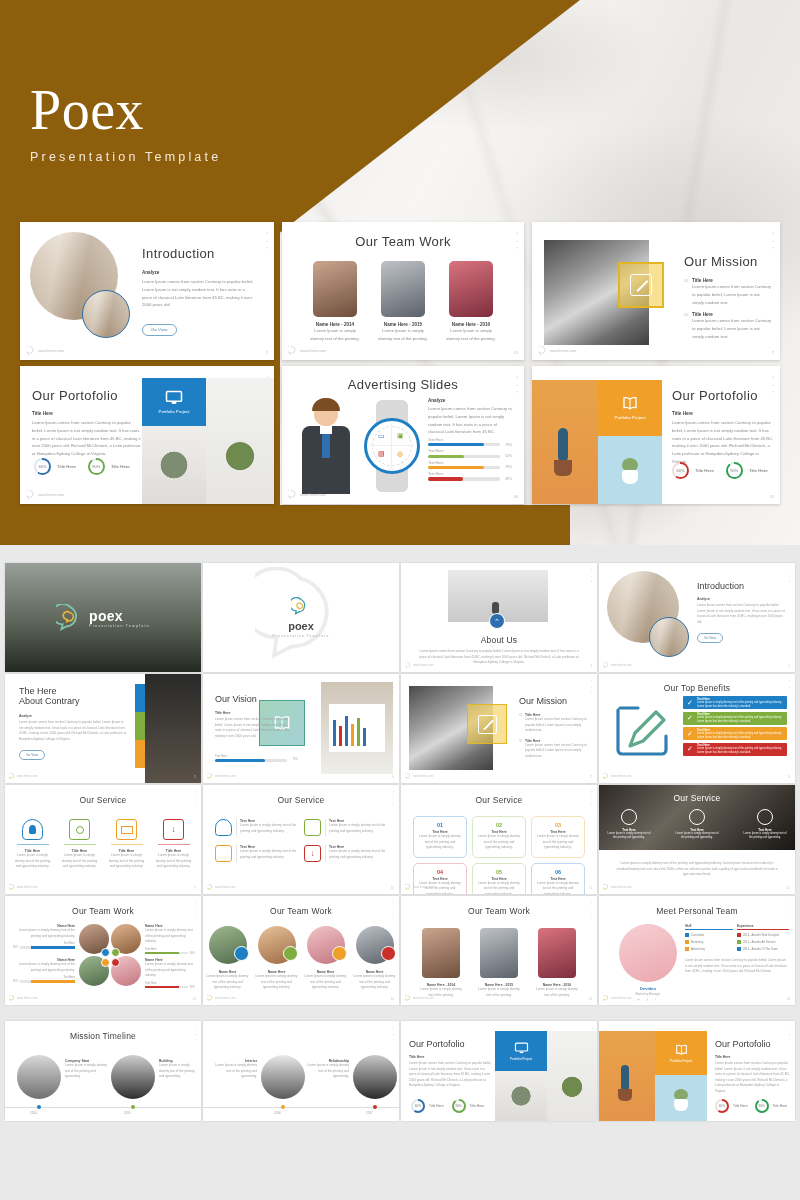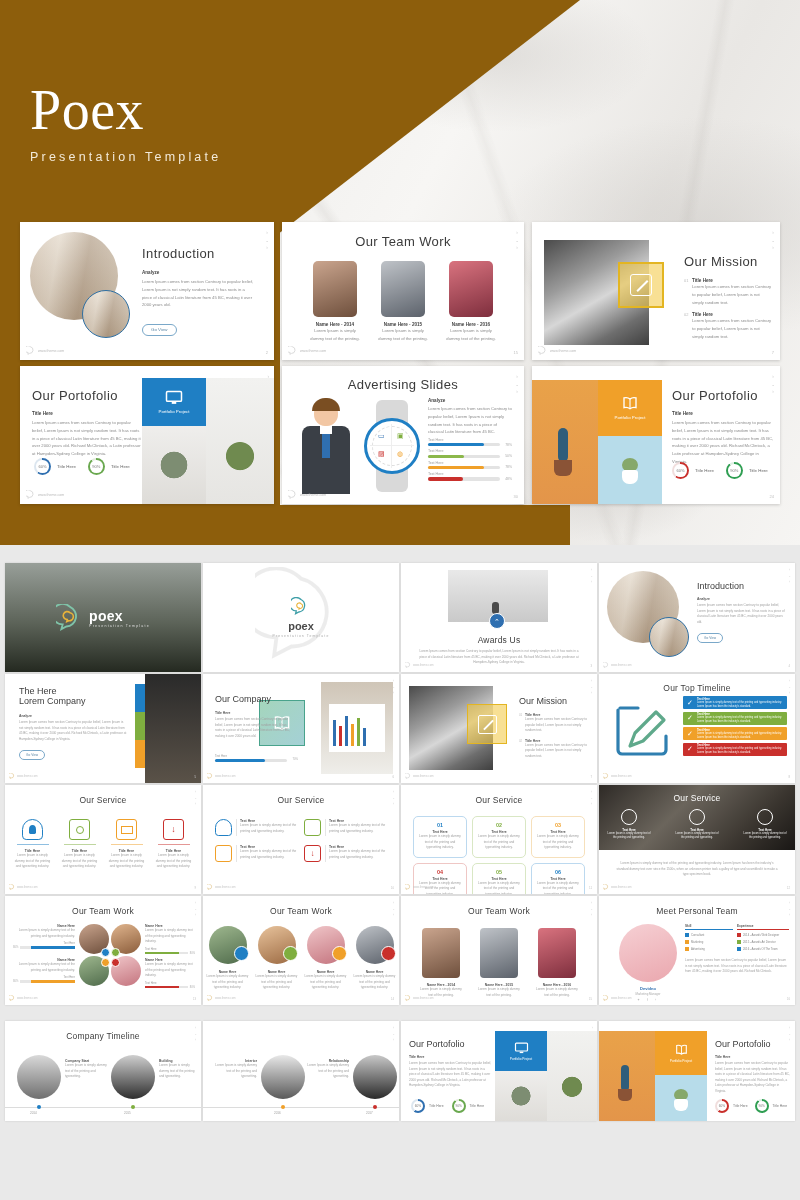--- a/index.html
+++ b/index.html
@@ -443,21 +443,21 @@
     </div>
 
     <div class="tcard">
       <div class="t-dots">›<br>⌄<br>›</div>
       <div style="position:absolute;left:47px;top:7px;width:100px;height:52px;background:linear-gradient(180deg,#e9e9e9,#c9c9c9);">
         <div style="position:absolute;left:44px;top:32px;width:7px;height:12px;background:#4a4a4a;border-radius:3px;"></div>
       </div>
       <div style="position:absolute;left:88px;top:50px;width:16px;height:16px;border-radius:50%;background:#2f6fb0;border:1.6px solid #fff;" class="flex ac jc">
         <span style="color:#fff;font-size:7px;line-height:1">⌃</span>
       </div>
-      <div class="t-title" style="margin-top:72px;">Awards Us</div>
+      <div class="t-title" style="margin-top:72px;">About Us</div>
       <div class="t-body" style="text-align:center;padding:4px 18px 0;">Lorem Ipsum comes from section Contrary to popular belief, Lorem Ipsum is not simply random text. It has roots in a piece of classical Latin literature from 45 BC, making it over 2000 years old. Richard McClintock, a Latin professor at Hampden-Sydney College in Virginia.</div>
       <div class="t-wm">
         <svg width="6" height="6" viewBox="0 0 24 24">
               <path d="M12 2a9 9 0 1 0-6.4 15.3L5 22l4.5-2.3A9 9 0 0 0 12 2z" fill="none" stroke="#d0d0d0" stroke-width="2.5"></path>
             </svg>
         <span>www.theme.com</span>
       </div>
       <div class="t-pnum">3</div>
     </div>
 
@@ -484,21 +484,21 @@
   <div class="grid-row">
 
     <div class="tcard">
       <div class="t-dots">›<br>⌄<br>›</div>
       <div style="position:absolute;right:0;top:0;width:56px;height:109px;background:linear-gradient(180deg,#2a2a2a,#5a5248);"></div>
       <div style="position:absolute;right:56px;top:10px;width:10px;height:28px;background:#1f7fc4;"></div>
       <div style="position:absolute;right:56px;top:38px;width:10px;height:28px;background:#7fae3f;"></div>
       <div style="position:absolute;right:56px;top:66px;width:10px;height:28px;background:#f0a029;"></div>
       <div style="position:absolute;left:14px;top:12px;width:108px;">
         <div class="t-h2">The Here</div>
-        <div class="t-h2">Lorem Company</div>
+        <div class="t-h2">About Contrary</div>
         <div class="t-sub" style="margin-top:8px;">Analyze</div>
         <div class="t-body" style="margin-top:2px;">Lorem Ipsum comes from section Contrary to popular belief, Lorem Ipsum is not simply random text. It has roots in a piece of classical Latin literature from 45 BC, making it over 2000 years old. Richard McClintock, a Latin professor at Hampden-Sydney College in Virginia.</div>
         <span style="display:inline-block;margin-top:7px;border:.8px solid #7aa8c9;color:#5c87a6;border-radius:7px;padding:2px 6px;font-size:3.2px;">Go View</span>
       </div>
       <div class="t-wm">
         <svg width="6" height="6" viewBox="0 0 24 24">
               <path d="M12 2a9 9 0 1 0-6.4 15.3L5 22l4.5-2.3A9 9 0 0 0 12 2z" fill="none" stroke="#e0c48a" stroke-width="2.5"></path>
             </svg>
         <span>www.theme.com</span>
       </div>
@@ -516,21 +516,21 @@
         <div style="position:absolute;left:36px;top:36px;width:3px;height:28px;background:#7fae3f;"></div>
         <div style="position:absolute;left:42px;top:46px;width:3px;height:18px;background:#2f6fb0;"></div>
       </div>
       <div style="position:absolute;left:56px;top:26px;width:46px;height:46px;border:1.5px solid #49a38c;background:linear-gradient(135deg,rgba(126,196,160,.7),rgba(90,170,180,.55));" class="flex ac jc">
         <svg width="20" height="17" viewBox="0 0 24 20">
           <path d="M12 4c-2.5-2-6-2-8-1.5v13C6 15 9.5 15 12 17c2.5-2 6-2 8-1.5v-13C18 2 14.5 2 12 4z" fill="none" stroke="#fff" stroke-width="1.6"></path>
           <path d="M12 4v13" stroke="#fff" stroke-width="1.3"></path>
         </svg>
       </div>
       <div style="position:absolute;left:12px;top:20px;width:76px;">
-        <div class="t-h2">Our Company</div>
+        <div class="t-h2">Our Vision</div>
         <div class="t-sub" style="margin-top:7px;">Title Here</div>
         <div class="t-body" style="margin-top:2px;">Lorem Ipsum comes from section Contrary to popular belief, Lorem Ipsum is not simply random text. It has roots in a piece of classical Latin literature from 45 BC, making it over 2000 years old.</div>
       </div>
       <div style="position:absolute;left:12px;top:80px;width:72px;">
         <div style="font-size:2.8px;color:#9a9a9a;">Text Here</div>
         <div style="height:2.6px;background:#e3e3e3;border-radius:2px;margin-top:1px;position:relative;">
           <div style="width:70%;height:100%;background:#1f7fc4;border-radius:2px;"></div>
           <span style="position:absolute;right:-11px;top:-.8px;font-size:2.7px;color:#aaa;">70%</span>
         </div>
       </div>
@@ -572,21 +572,21 @@
         <svg width="6" height="6" viewBox="0 0 24 24">
               <path d="M12 2a9 9 0 1 0-6.4 15.3L5 22l4.5-2.3A9 9 0 0 0 12 2z" fill="none" stroke="#d0d0d0" stroke-width="2.5"></path>
             </svg>
         <span>www.theme.com</span>
       </div>
       <div class="t-pnum">7</div>
     </div>
 
     <div class="tcard">
       <div class="t-dots">›<br>⌄<br>›</div>
-      <div class="t-title" style="margin-top:9px;">Our Top Timeline</div>
+      <div class="t-title" style="margin-top:9px;">Our Top Benefits</div>
       <svg width="66" height="64" viewBox="0 0 64 64" style="position:absolute;left:10px;top:26px;">
         <path d="M10 8h18M8 10v40a4 4 0 0 0 4 4h40a4 4 0 0 0 4-4V36" fill="none" stroke="#2f7fb0" stroke-width="3.2" stroke-linecap="round"></path>
         <path d="M20 46l5-13L46 12l8 8-21 21z" fill="none" stroke="#5fa98b" stroke-width="3.2" stroke-linejoin="round"></path>
       </svg>
       <div style="position:absolute;left:84px;top:22px;width:104px;">
         <div class="bench-row" style="background:#1f7fc4">
           <span class="bench-check">✓</span>
           <div>
                 <div class="bench-tt">Text Here</div>
           <div class="bench-bd">Lorem Ipsum is simply dummy text of the printing and typesetting industry. Lorem Ipsum has been the industry's standard.</div>
@@ -973,21 +973,21 @@
         <span>www.theme.com</span>
       </div>
       <div class="t-pnum">16</div>
     </div>
   </div>
 
   <div class="grid-row" style="margin-top:16px;">
 
     <div class="tcard" style="height:100px">
       <div class="t-dots">›<br>⌄<br>›</div>
-      <div class="t-title" style="margin-top:10px;">Company Timeline</div>
+      <div class="t-title" style="margin-top:10px;">Mission Timeline</div>
       <div style="position:absolute;left:12px;top:34px;width:44px;height:44px;border-radius:50%;background:linear-gradient(180deg,#d9d9d9,#6f6f6f);"></div>
       <div style="position:absolute;left:106px;top:34px;width:44px;height:44px;border-radius:50%;background:linear-gradient(180deg,#cfcfcf,#2e2e2e);"></div>
       <div style="position:absolute;left:60px;top:38px;width:42px">
         <div class="t-sub">Company Start</div>
         <div class="t-body">Lorem Ipsum is simply dummy text of the printing and typesetting.</div>
       </div>
       <div style="position:absolute;left:154px;top:38px;width:40px">
         <div class="t-sub">Building</div>
         <div class="t-body">Lorem Ipsum is simply dummy text of the printing and typesetting.</div>
       </div>

